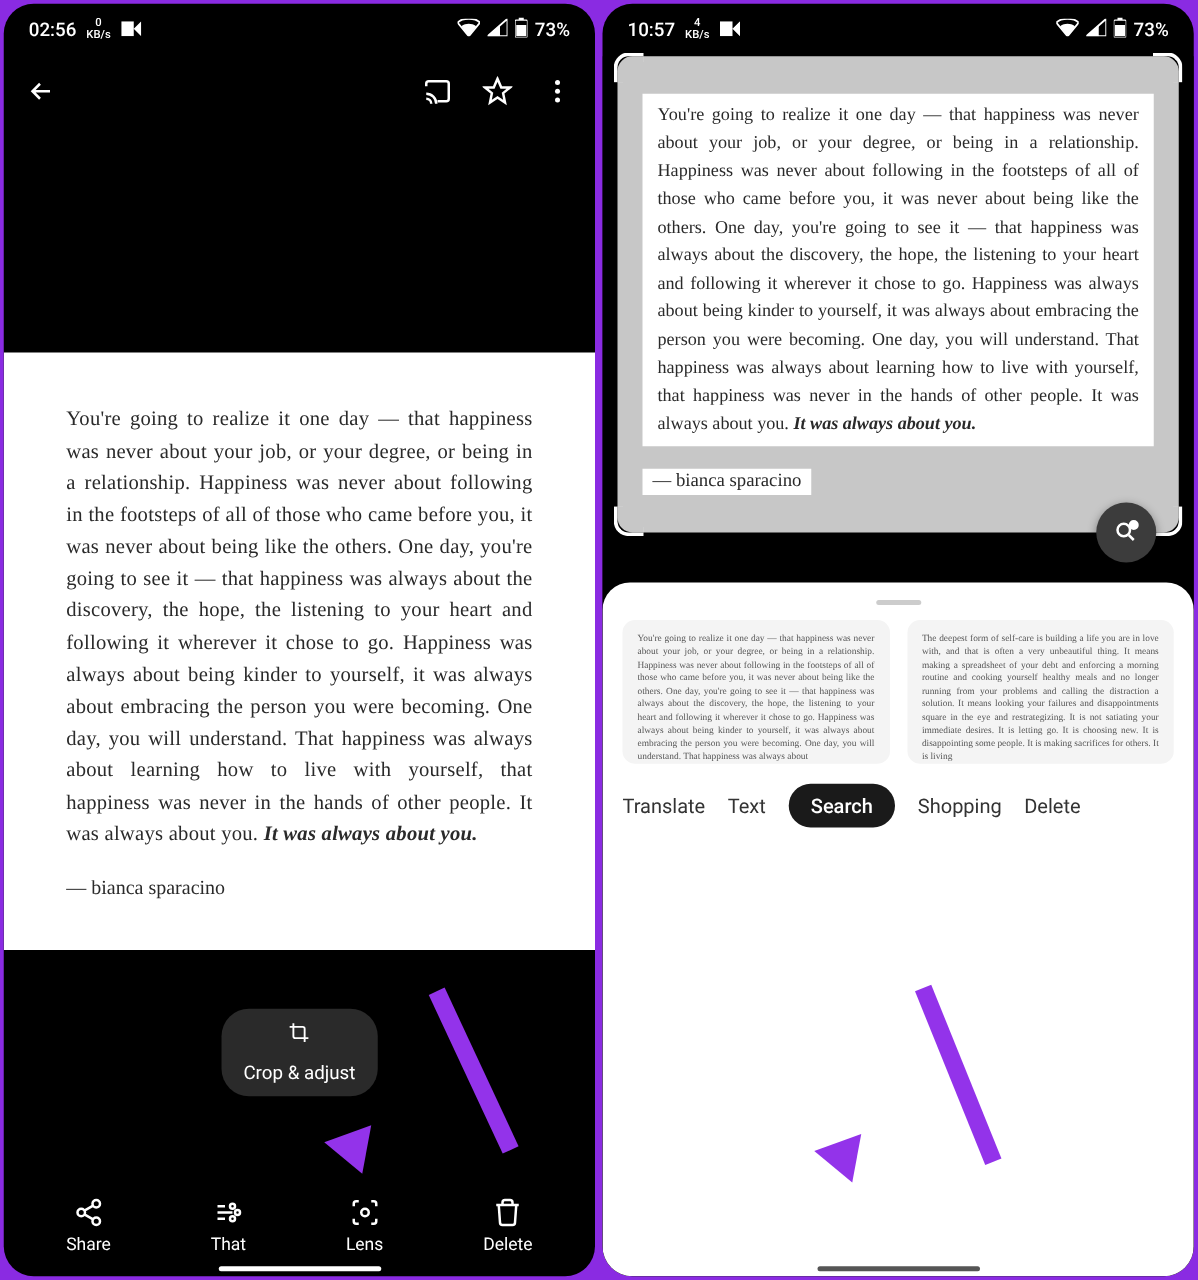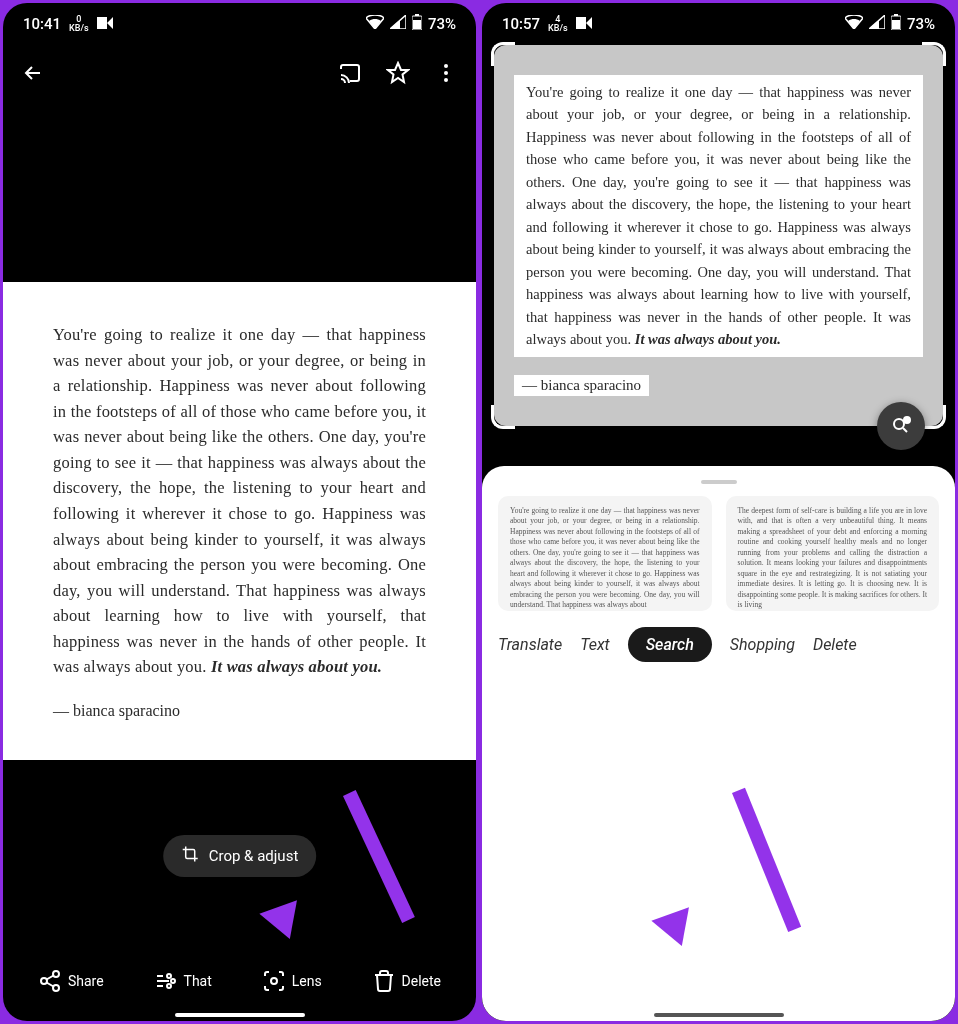--- a/index.html
+++ b/index.html
@@ -73,32 +73,33 @@
     transform: translateX(-50%);
     bottom: 64px;
     background: #2a2a2a;
     color: #fff;
     padding: 10px 18px;
     border-radius: 22px;
     font-size: 15px;
     display: flex;
     align-items: center;
     gap: 10px;
+    flex-direction: column;
   }
   .bottom-actions {
     height: 80px;
     display: flex;
     justify-content: space-around;
     align-items: center;
     color: #fff;
     padding: 0 10px;
   }
   .action-item {
     display: flex;
-    flex-direction: row;
+    flex-direction: column;
     align-items: center;
     gap: 6px;
     font-size: 14px;
     cursor: pointer;
   }
   .nav-handle {
     position: absolute;
     bottom: 4px;
     left: 50%;
     transform: translateX(-50%);
@@ -190,21 +191,20 @@
     overflow: hidden;
   }
   .mode-tabs {
     display: flex;
     align-items: center;
     gap: 18px;
     padding: 16px 0 10px 0;
     overflow: hidden;
     font-size: 16px;
     color: #333;
-    font-style: italic;
   }
   .mode-tab { cursor: pointer; white-space: nowrap; }
   .mode-tab.active {
     background: #1a1a1a;
     color: #fff;
     padding: 8px 18px;
     border-radius: 20px;
     font-weight: 500;
   }
   .arrow-body {
@@ -221,21 +221,21 @@
     border-top: 34px solid #9333ea;
     pointer-events: none;
   }
 </style>
 </head>
 <body>
 
 <div class="phone">
   <div class="status-bar">
     <div class="status-left">
-      <span>10:41</span>
+      <span>02:56</span>
       <span class="kbs">
         <span>0</span>
         <span>KB/s</span>
       </span>
       <span>
         <svg width="16" height="12" viewBox="0 0 16 12">
             <path d="M0 0h10v12H0z M10 6l6-6v12z" fill="#fff"></path>
           </svg>
       </span>
     </div>

